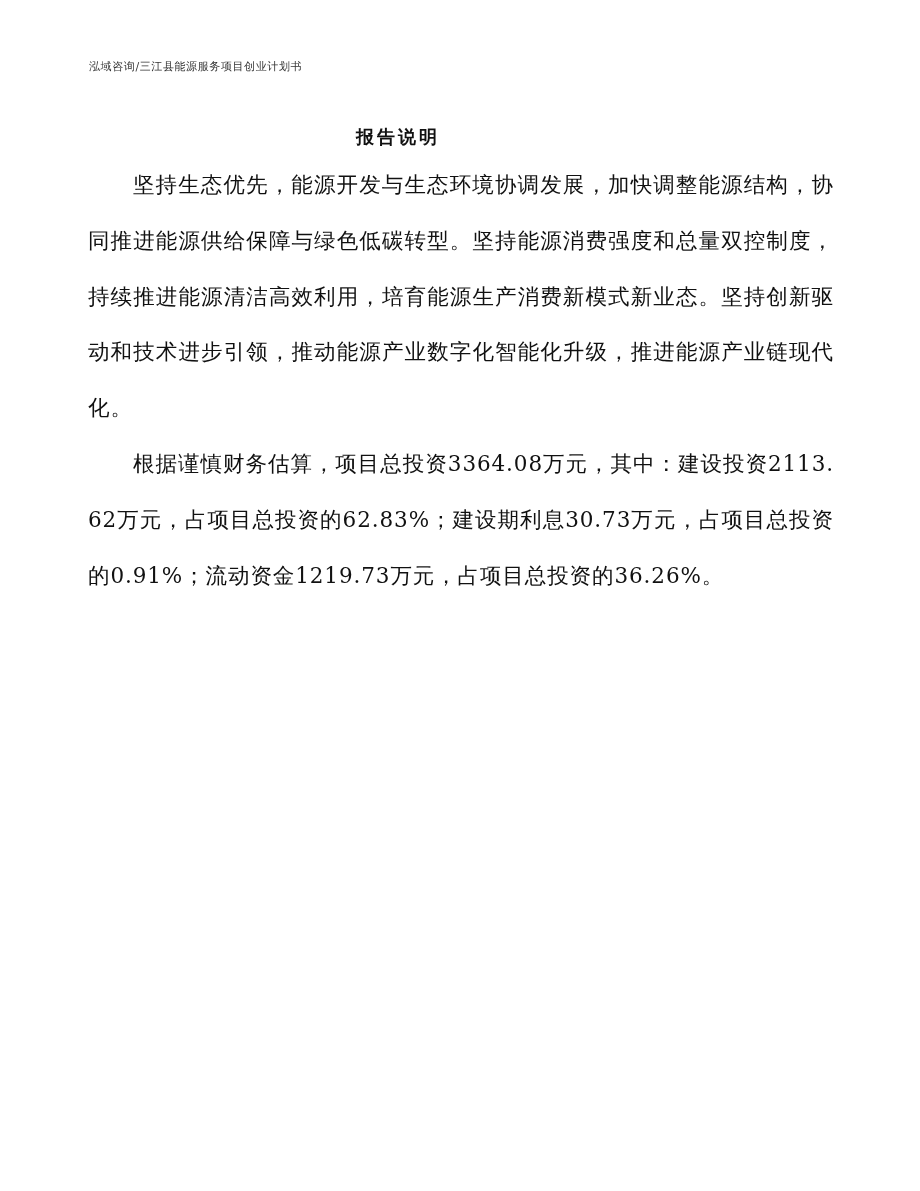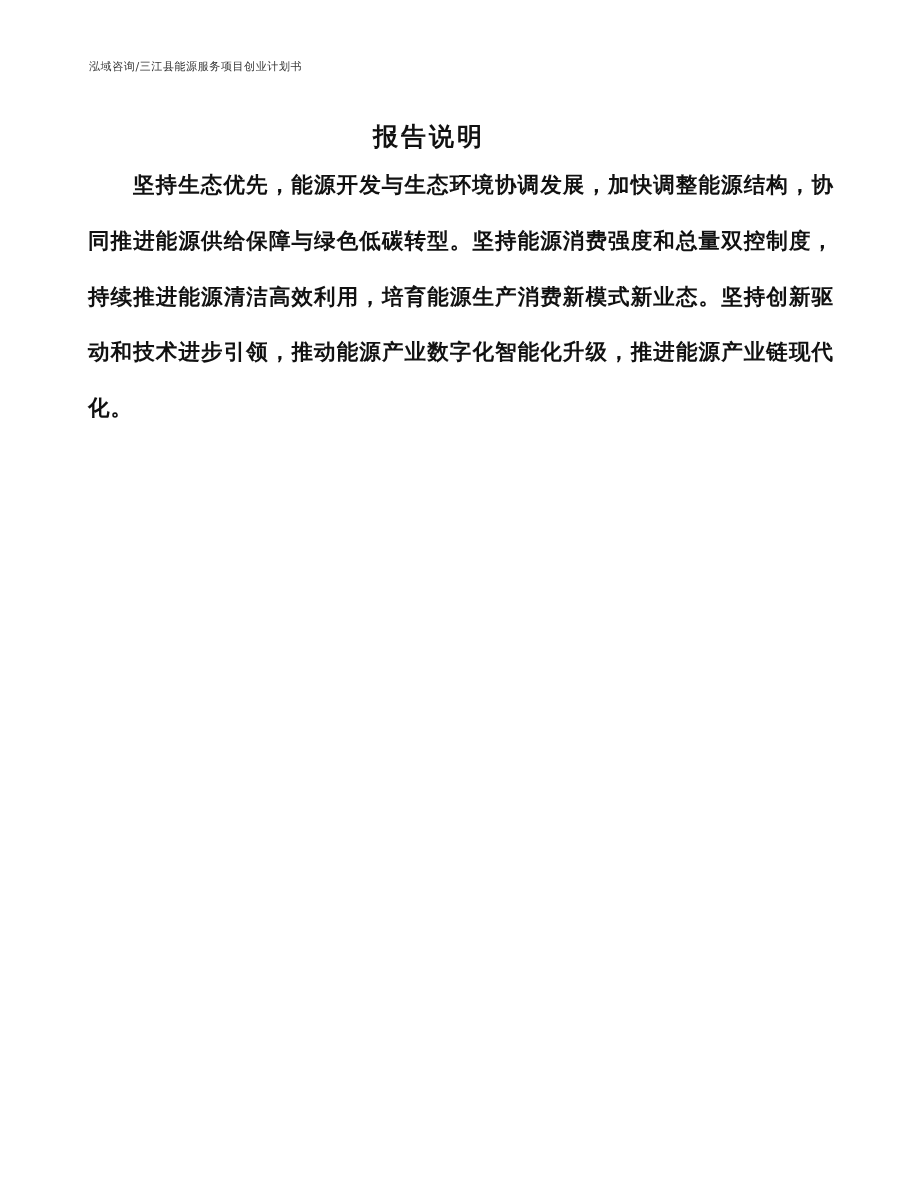--- a/index.html
+++ b/index.html
@@ -24,47 +24,46 @@
       color: #333333;
       letter-spacing: 0.6px;
       white-space: nowrap;
     }
     .doc-title {
       position: absolute;
       left: 0;
       width: 796px;
       top: 122px;
       text-align: center;
-      font-size: 25px;
+      font-size: 18px;
       font-weight: bold;
       letter-spacing: 3px;
       line-height: 30px;
       color: #111111;
-      padding-left: 31px;
     }
     .doc-body {
       position: absolute;
       left: 88px;
       top: 157px;
       width: 746px;
     }
     .para {
       margin: 0;
       font-size: 21.5px;
       line-height: 55.8px;
       text-indent: 45px;
       text-align: justify;
       text-align-last: left;
       letter-spacing: 0.9px;
       word-break: break-all;
-      font-weight: bold;
     }
   </style>
 </head>
 <body>
 
 <div class="page-header">泓域咨询/三江县能源服务项目创业计划书</div>
 
 <div class="doc-title">报告说明</div>
 
 <div class="doc-body">
   <p class="para">坚持生态优先，能源开发与生态环境协调发展，加快调整能源结构，协同推进能源供给保障与绿色低碳转型。坚持能源消费强度和总量双控制度，持续推进能源清洁高效利用，培育能源生产消费新模式新业态。坚持创新驱动和技术进步引领，推动能源产业数字化智能化升级，推进能源产业链现代化。</p>
+  <p class="para">根据谨慎财务估算，项目总投资3364.08万元，其中：建设投资2113.62万元，占项目总投资的62.83%；建设期利息30.73万元，占项目总投资的0.91%；流动资金1219.73万元，占项目总投资的36.26%。</p>
 </div>
 
 </body></html>

